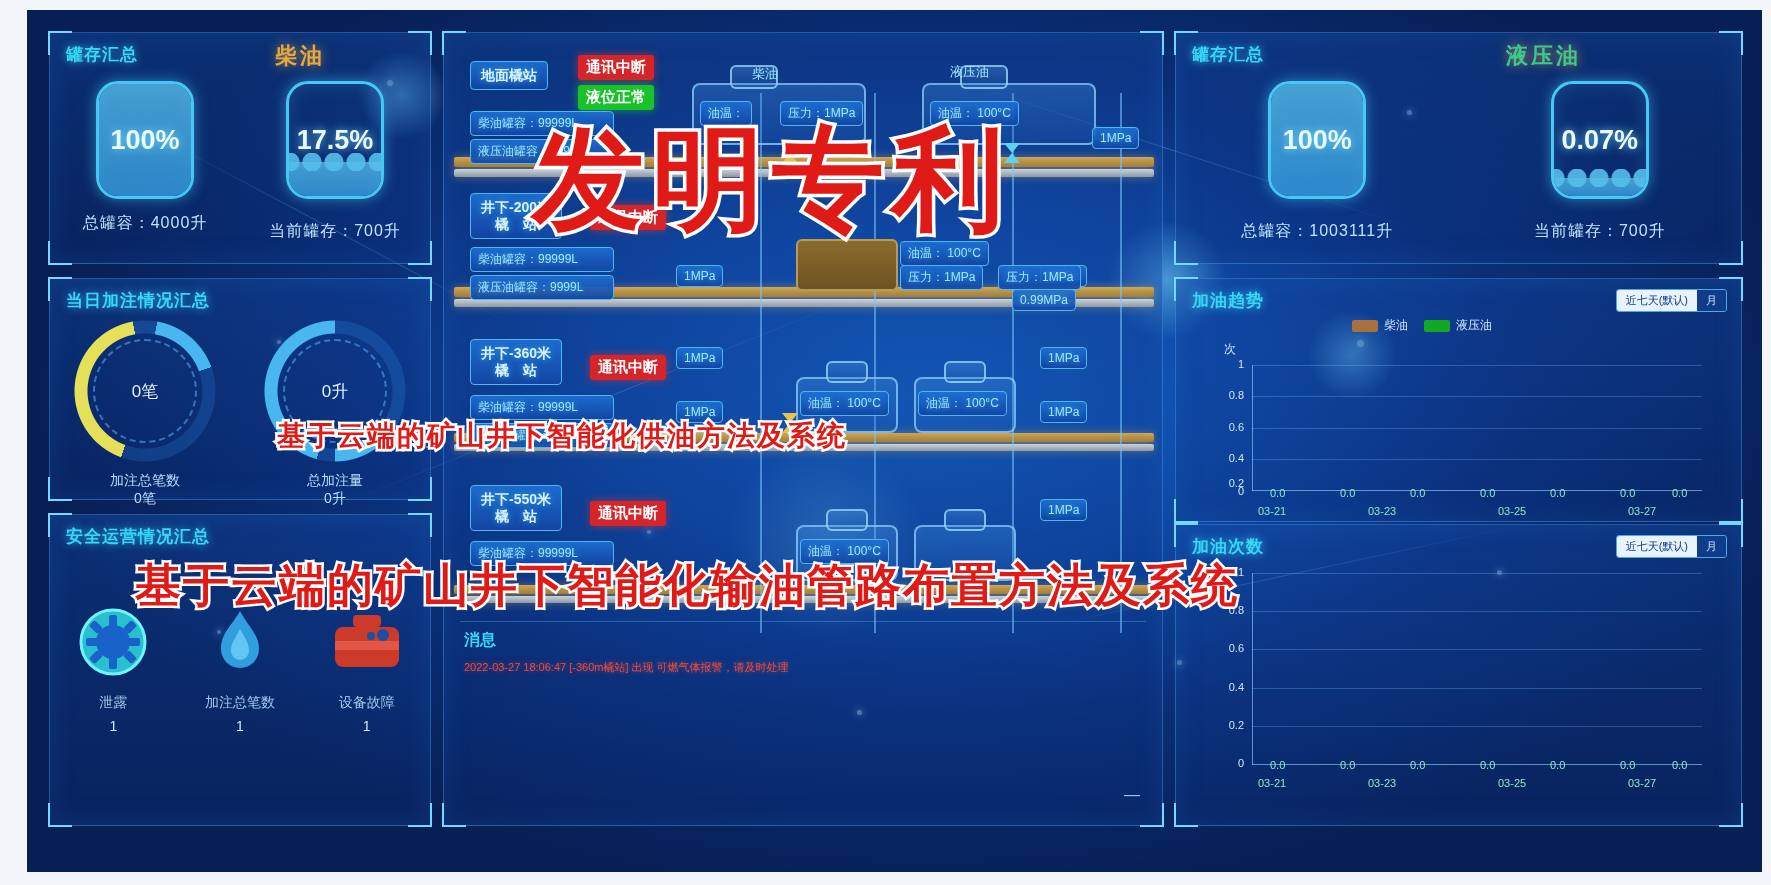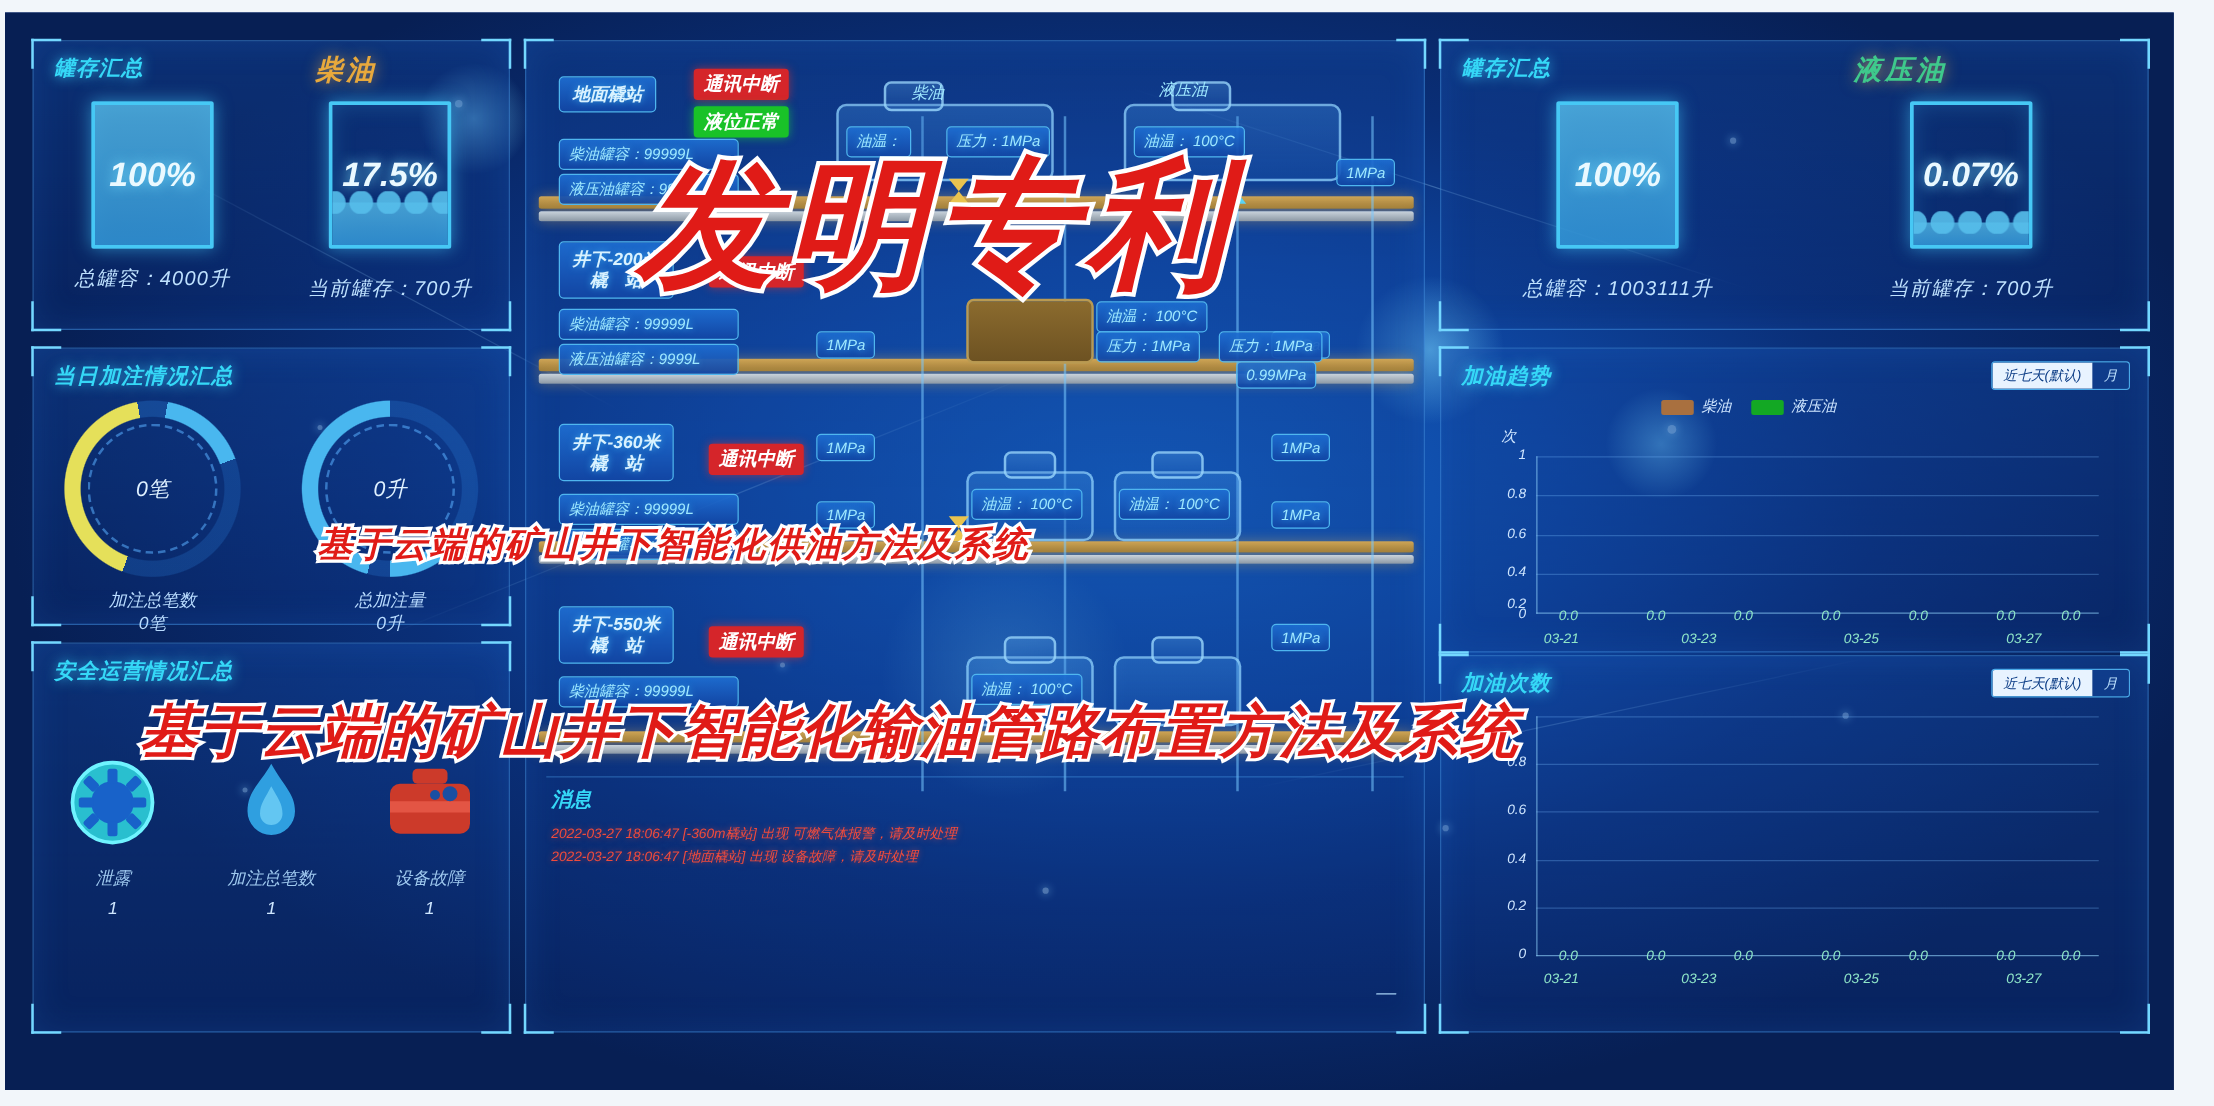--- a/index.html
+++ b/index.html
@@ -2,26 +2,25 @@
 <html lang="zh"><head>
 <meta charset="utf-8">
 <style>
   html,body{margin:0;padding:0;background:#eef3f8;}
   body{width:1771px;height:885px;overflow:hidden;font-family:"Liberation Sans","DejaVu Sans",sans-serif;}
 
   #root{position:relative;width:1771px;height:885px;background:#f2f6fa;}
 
   
   #screen{
-    position:absolute;left:4px;top:10px;width:1735px;height:862px;
+    position:absolute;left:27px;top:10px;width:1735px;height:862px;
     background:
       radial-gradient(ellipse 900px 500px at 52% 45%, #1565c8 0%, #0e47a3 38%, #0a2f78 66%, #071f54 100%),
       linear-gradient(180deg,#0a2f7e 0%,#061a4a 100%);
     overflow:hidden;
-    font-style:italic;
   }
   
   .stars{position:absolute;inset:0;pointer-events:none;}
   .st{position:absolute;background:#bfe8ff;border-radius:50%;opacity:.55;
       box-shadow:0 0 6px 2px rgba(150,220,255,.55);}
   .ray{position:absolute;background:linear-gradient(90deg,rgba(140,200,255,0) 0%,rgba(160,215,255,.30) 50%,rgba(140,200,255,0) 100%);height:1px;transform-origin:left center;}
   .glow{position:absolute;border-radius:50%;background:radial-gradient(circle,rgba(120,215,255,.55) 0%,rgba(80,180,255,0) 70%);pointer-events:none;}
 
   
   .panel{position:absolute;border:1px solid rgba(90,180,255,.35);
@@ -33,21 +32,21 @@
   .panel .c3{left:-2px;bottom:-2px;border-right:0;border-top:0;}
   .panel .c4{right:-2px;bottom:-2px;border-left:0;border-top:0;}
 
   .ptitle{position:absolute;left:16px;top:10px;color:#35d8f7;font-size:17px;font-weight:bold;
           letter-spacing:1px;text-shadow:0 0 10px rgba(60,210,255,.8);}
 
   
   .tankwrap{position:absolute;display:flex;width:100%;}
   .tankcol{flex:1;display:flex;flex-direction:column;align-items:center;}
   .oiltype{font-size:22px;font-weight:bold;letter-spacing:3px;text-shadow:0 0 12px rgba(255,190,70,.6);}
-  .tank{position:relative;width:92px;height:112px;border:3px solid #46c8f5;border-radius:2px;
+  .tank{position:relative;width:92px;height:112px;border:3px solid #46c8f5;border-radius:22px;
         box-shadow:0 0 14px rgba(70,200,245,.55),inset 0 0 18px rgba(60,170,230,.25);overflow:hidden;}
   .tankfill{position:absolute;left:0;right:0;bottom:0;background:linear-gradient(180deg,rgba(86,190,235,.78),rgba(50,150,215,.85));}
   .tankfill.wavy:before{content:"";position:absolute;left:-10%;top:-9px;width:120%;height:18px;
       background:radial-gradient(circle at 10px 9px,rgba(86,190,235,.9) 9px,transparent 10px) repeat-x;
       background-size:22px 18px;}
   .tanknum{position:absolute;inset:0;display:flex;align-items:center;justify-content:center;
            color:#eaf9ff;font-size:27px;font-weight:bold;text-shadow:0 0 10px rgba(120,225,255,.9);}
   .tanklabel{margin-top:14px;color:#bfe2ff;font-size:16px;letter-spacing:1px;}
 
   
@@ -339,21 +338,20 @@
       <div class="tanksym" style="left:382px;top:476px;width:38px;height:18px;"></div>
       <div class="tanksym" style="left:500px;top:476px;width:38px;height:18px;"></div>
       <div class="chip" style="left:356px;top:506px;">油温： 100°C</div>
       <div class="chip" style="left:596px;top:466px;">1MPa</div>
 
       <div style="position:absolute;left:16px;top:588px;width:686px;height:186px;
                   border-top:1px solid rgba(90,180,255,.35);">
         <div style="position:absolute;left:4px;top:8px;color:#35d8f7;font-size:16px;font-weight:bold;">消息</div>
         <div style="position:absolute;left:4px;top:36px;right:4px;">
           <div class="msgline">2022-03-27 18:06:47 [-360m橇站] 出现 可燃气体报警，请及时处理</div>
-          <div class="msgline">2022-03-27 18:06:47 [地面橇站] 出现 设备故障，请及时处理</div>
         </div>
         <div style="position:absolute;right:6px;bottom:4px;color:#9fc9ef;font-size:16px;">—</div>
       </div>
     </div>
 
     <div class="panel" style="left:1148px;top:22px;width:565px;height:230px;">
       <i class="c3"></i>
         <i class="c4"></i>
       <div class="ptitle">罐存汇总</div>
       <div class="oiltype" style="position:absolute;left:330px;top:8px;color:#3ec98c;">液压油</div>

